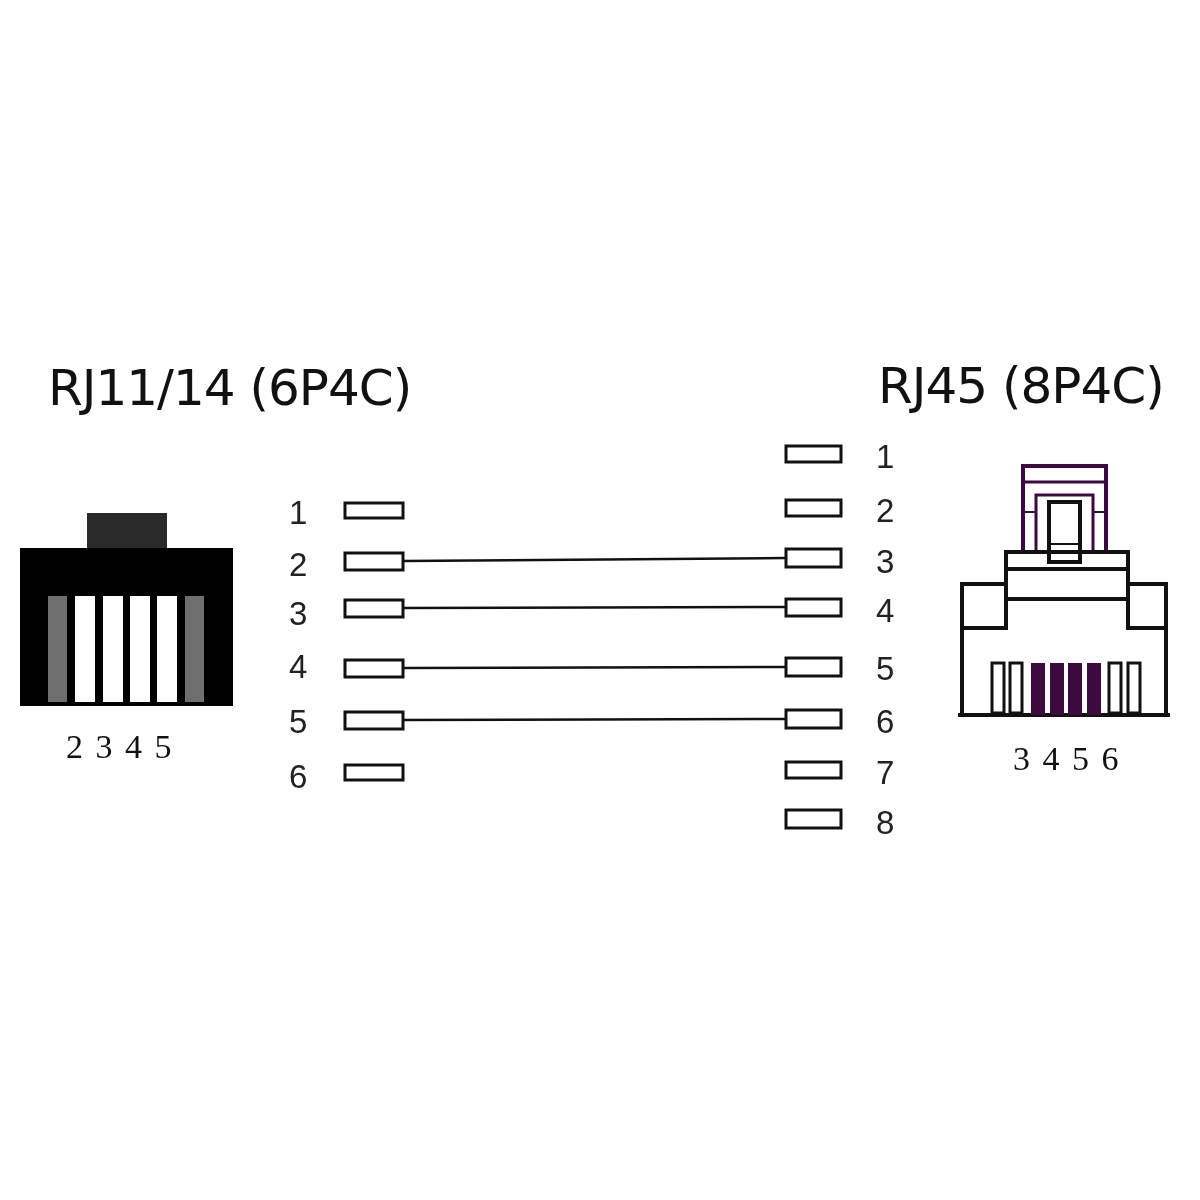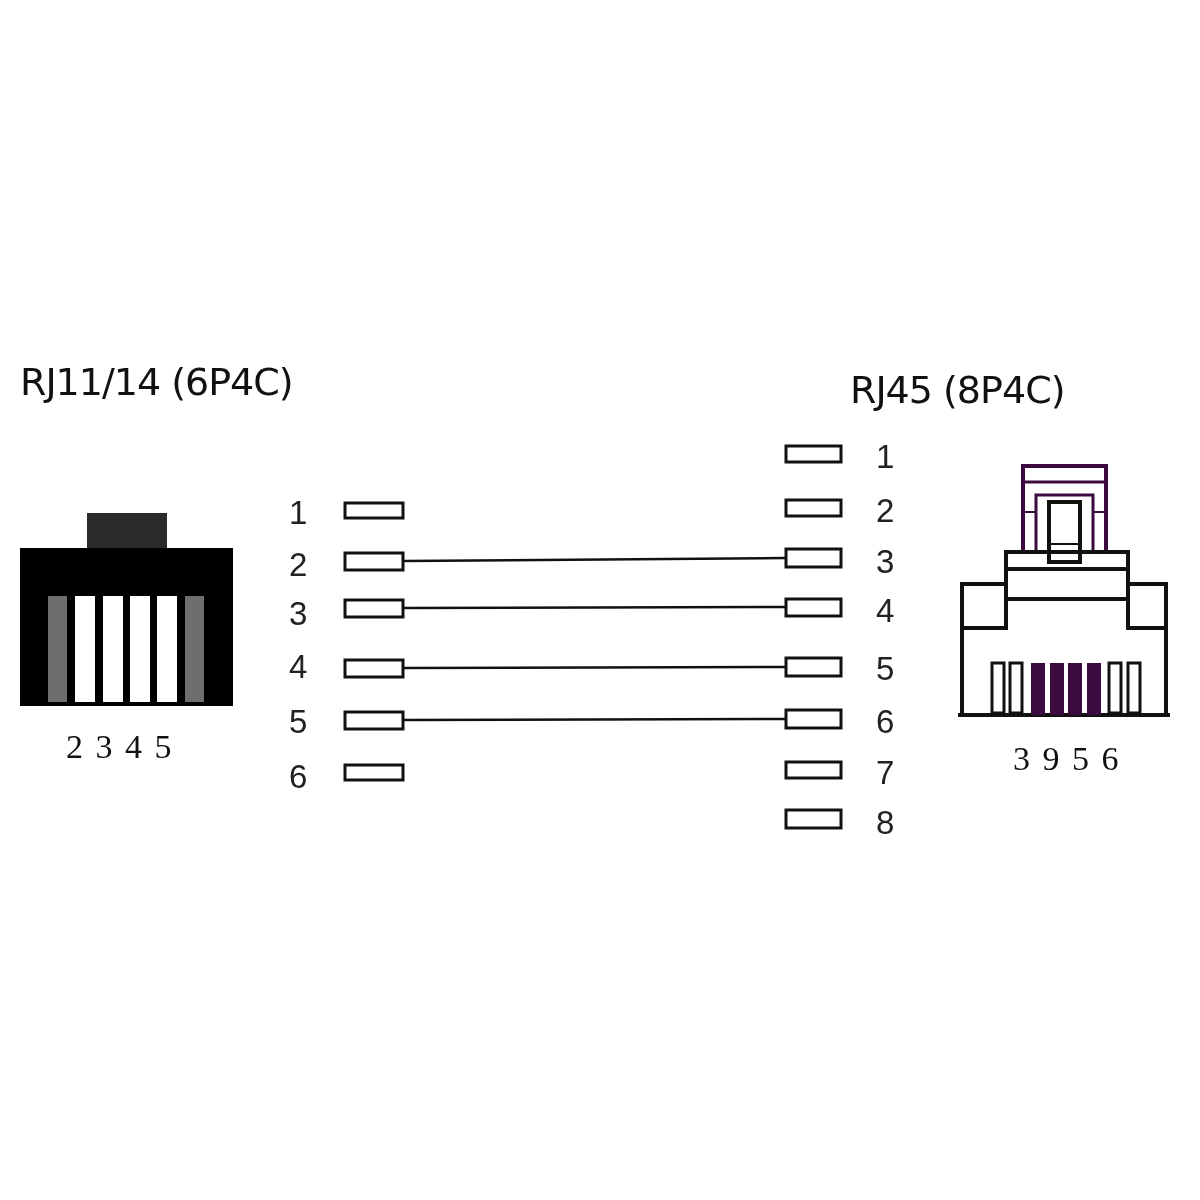--- a/index.html
+++ b/index.html
@@ -1,19 +1,19 @@
 <!DOCTYPE html>
 <html><head>
   <meta charset="utf-8">
   <style>
     html, body { margin: 0; padding: 0; background: #ffffff; }
     body { width: 1200px; height: 1200px; position: relative; overflow: hidden; font-family: "DejaVu Sans", "Liberation Sans", sans-serif; }
-    .title { position: absolute; font-size: 38px; color: #111111; white-space: nowrap; line-height: 1; font-family: "DejaVu Sans", sans-serif; letter-spacing: -1px; }
+    .title { position: absolute; font-size: 50px; color: #111111; white-space: nowrap; line-height: 1; font-family: "DejaVu Sans", sans-serif; letter-spacing: -1px; margin-left: 28px; }
     #title-left { left: 20px; top: 363px; }
-    #title-right { left: 850px; top: 371px; text-align: right; }
+    #title-right { left: 850px; top: 361px; text-align: right; }
     .pin-caption { position: absolute; font-size: 34px; color: #111111; white-space: nowrap; letter-spacing: 2px; font-family: Liberation Serif, serif; }
     #caption-left { left: 66px; top: 728px; }
     #caption-right { left: 1013px; top: 740px; }
     .pin-num { position: absolute; font-size: 33px; color: #222222; font-family: "Liberation Sans", sans-serif; line-height: 1; }
     svg { position: absolute; left: 0; top: 0; }
   </style>
 </head>
 <body>
 
 <div id="title-left" class="title">RJ11/14 (6P4C)</div>
@@ -98,13 +98,13 @@
     <rect x="1031" y="663" width="14" height="52" fill="#3d0a3f"></rect>
     <rect x="1050" y="663" width="14" height="52" fill="#3d0a3f"></rect>
     <rect x="1068" y="663" width="14" height="52" fill="#3d0a3f"></rect>
     <rect x="1087" y="663" width="14" height="52" fill="#3d0a3f"></rect>
     <rect x="1109" y="663" width="12" height="50" stroke="#111111" stroke-width="3" fill="#ffffff"></rect>
     <rect x="1128" y="663" width="12" height="50" stroke="#111111" stroke-width="3" fill="#ffffff"></rect>
   </g>
 </svg>
 
 <div id="caption-left" class="pin-caption">2 3 4 5</div>
-<div id="caption-right" class="pin-caption">3 9 5 6</div>
+<div id="caption-right" class="pin-caption">3 4 5 6</div>
 
 </body></html>

